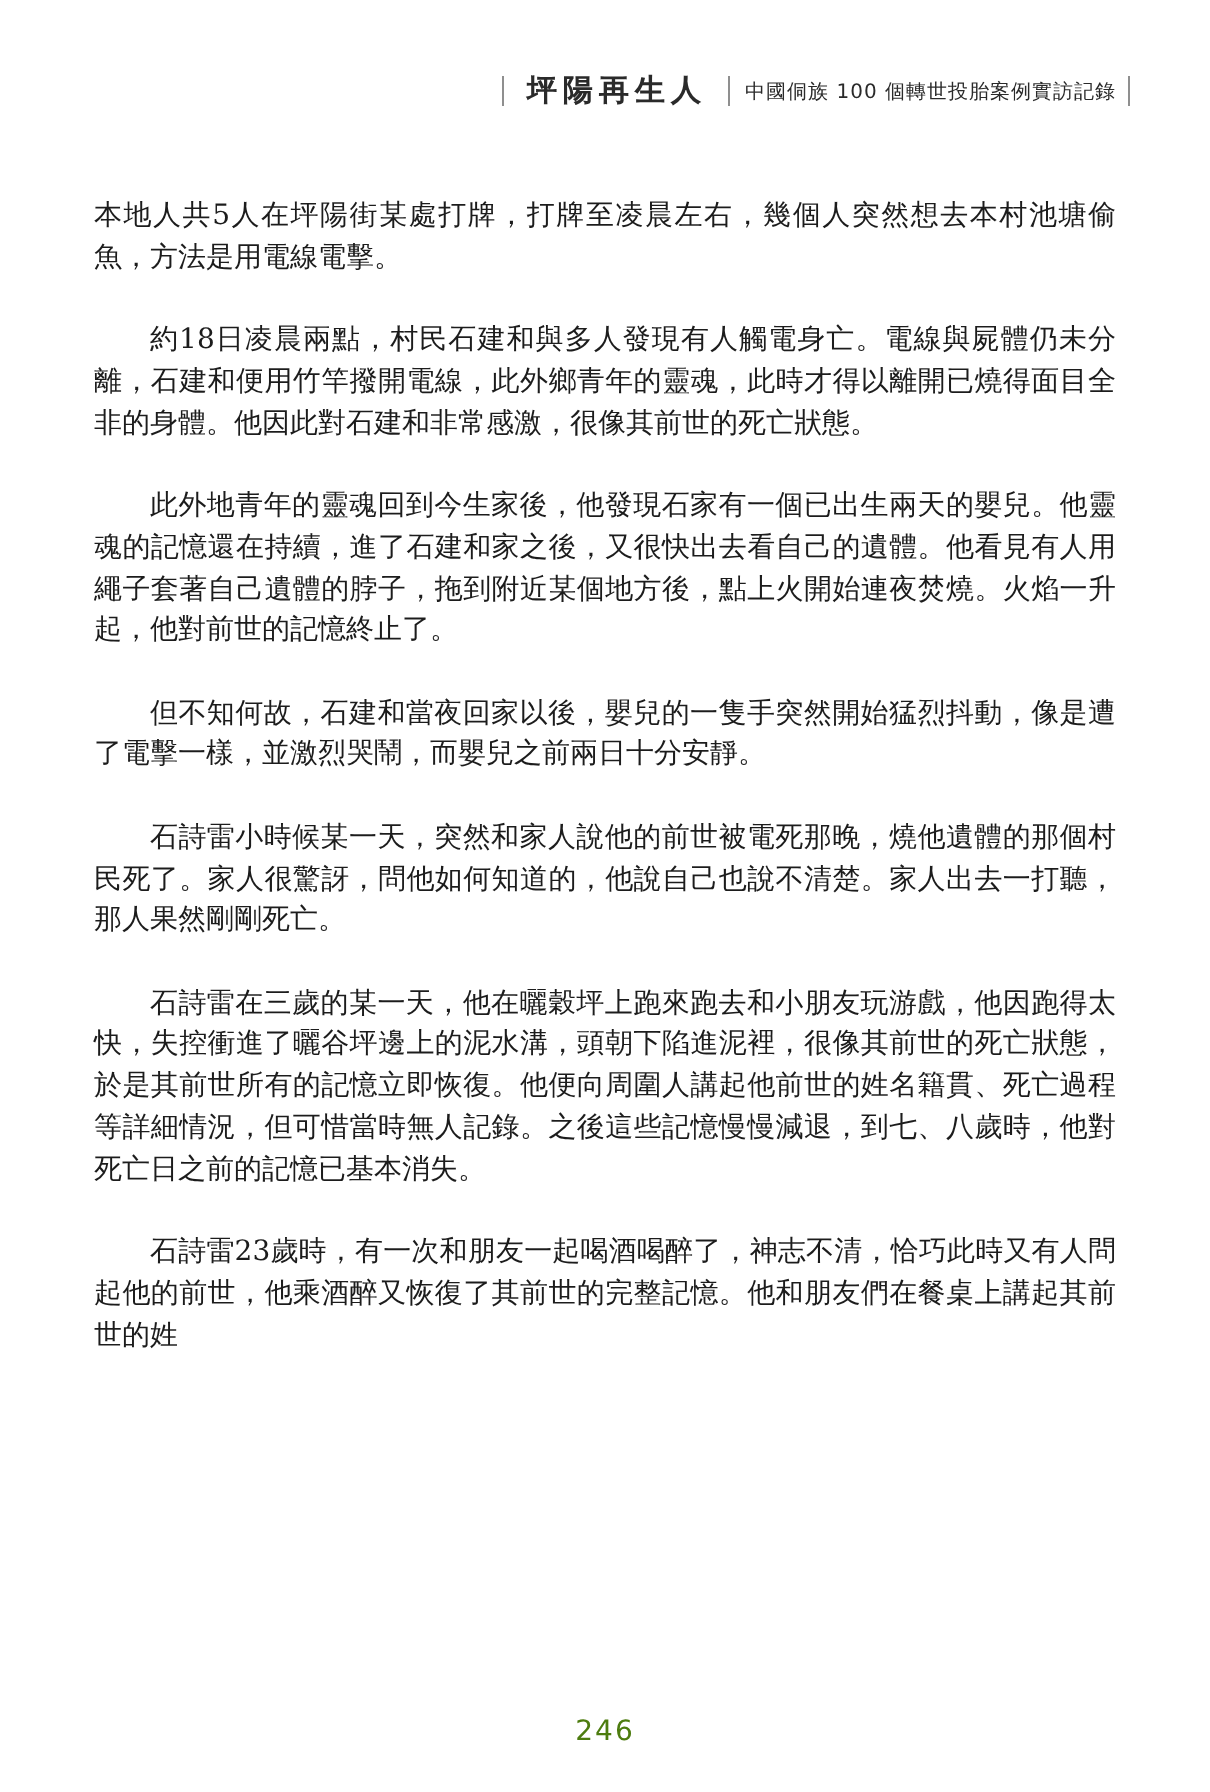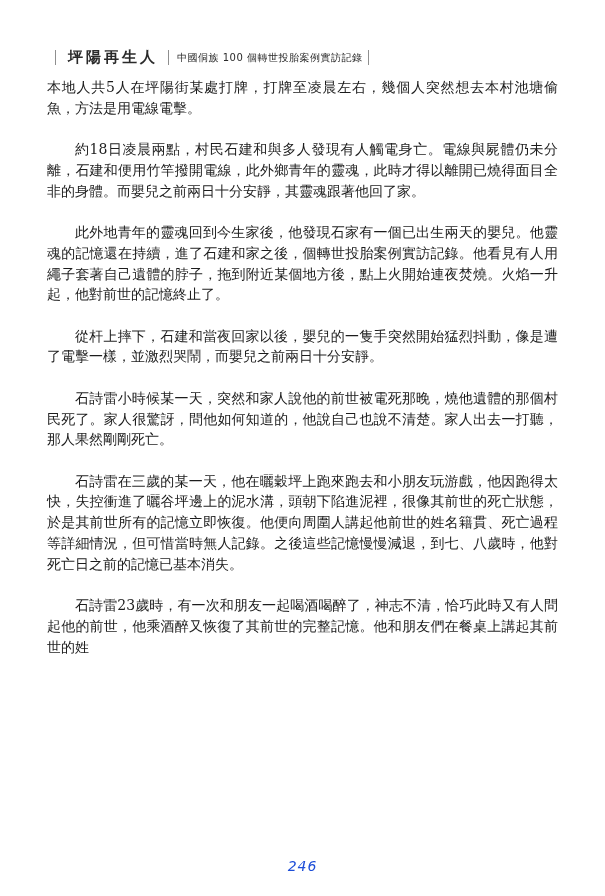--- a/index.html
+++ b/index.html
@@ -10,27 +10,28 @@
       width: 605px;
       height: 896px;
       position: relative;
       background: #ffffff;
       overflow: hidden;
     }
 
     
     .page-header {
       position: absolute;
-      top: 48px;
+      top: 36px;
       left: 55px;
       right: 40px;
       display: flex;
       align-items: center;
       white-space: nowrap;
       color: #2a2a2a;
+      justify-content: flex-end;
     }
     .hdr-sep {
       display: inline-block;
       width: 1px;
       height: 15px;
       background: #8f8f8f;
       flex: 0 0 auto;
     }
     .series-title {
       font-family: "DejaVu Serif", "Liberation Serif", serif;
@@ -42,21 +43,21 @@
     .book-subtitle {
       font-family: "DejaVu Sans", "Liberation Sans", sans-serif;
       font-size: 10px;
       letter-spacing: 0.5px;
       margin: 0 6px 0 8px;
     }
 
     
     .content {
       position: absolute;
-      top: 77px;
+      top: 98px;
       left: 47px;
       width: 511px;
       font-family: "DejaVu Serif", "Liberation Serif", serif;
       font-size: 14px;
       line-height: 20.8px;
       color: #1c1c1c;
       text-align: justify;
     }
     .content p {
       margin: 0 0 20.5px 0;
@@ -72,38 +73,37 @@
     
     .page-number {
       position: absolute;
       bottom: 22px;
       left: 0;
       width: 100%;
       text-align: center;
       font-family: "DejaVu Sans", "Liberation Sans", sans-serif;
       font-size: 14px;
       letter-spacing: 1px;
-      color: #1d4ed8;
-      font-style: italic;
+      color: #4d7c0f;
     }
   </style>
 </head>
 <body>
 
 <header class="page-header">
   <span class="hdr-sep"></span>
   <span class="series-title">坪陽再生人</span>
   <span class="hdr-sep"></span>
   <span class="book-subtitle">中國侗族 100 個轉世投胎案例實訪記錄</span>
   <span class="hdr-sep"></span>
 </header>
 
 <main class="content">
   <p class="no-indent">本地人共5人在坪陽街某處打牌，打牌至凌晨左右，幾個人突然想去本村池塘偷魚，方法是用電線電擊。</p>
-  <p>約18日凌晨兩點，村民石建和與多人發現有人觸電身亡。電線與屍體仍未分離，石建和便用竹竿撥開電線，此外鄉青年的靈魂，此時才得以離開已燒得面目全非的身體。而嬰兒之前兩日十分安靜，其靈魂跟著他回了家。</p>
-  <p>此外地青年的靈魂回到今生家後，他發現石家有一個已出生兩天的嬰兒。他靈魂的記憶還在持續，進了石建和家之後，個轉世投胎案例實訪記錄。他看見有人用繩子套著自己遺體的脖子，拖到附近某個地方後，點上火開始連夜焚燒。火焰一升起，他對前世的記憶終止了。</p>
-  <p>從杆上摔下，石建和當夜回家以後，嬰兒的一隻手突然開始猛烈抖動，像是遭了電擊一樣，並激烈哭鬧，而嬰兒之前兩日十分安靜。</p>
+  <p>約18日凌晨兩點，村民石建和與多人發現有人觸電身亡。電線與屍體仍未分離，石建和便用竹竿撥開電線，此外鄉青年的靈魂，此時才得以離開已燒得面目全非的身體。他因此對石建和非常感激，很像其前世的死亡狀態。</p>
+  <p>此外地青年的靈魂回到今生家後，他發現石家有一個已出生兩天的嬰兒。他靈魂的記憶還在持續，進了石建和家之後，又很快出去看自己的遺體。他看見有人用繩子套著自己遺體的脖子，拖到附近某個地方後，點上火開始連夜焚燒。火焰一升起，他對前世的記憶終止了。</p>
+  <p>但不知何故，石建和當夜回家以後，嬰兒的一隻手突然開始猛烈抖動，像是遭了電擊一樣，並激烈哭鬧，而嬰兒之前兩日十分安靜。</p>
   <p>石詩雷小時候某一天，突然和家人說他的前世被電死那晚，燒他遺體的那個村民死了。家人很驚訝，問他如何知道的，他說自己也說不清楚。家人出去一打聽，那人果然剛剛死亡。</p>
   <p>石詩雷在三歲的某一天，他在曬穀坪上跑來跑去和小朋友玩游戲，他因跑得太快，失控衝進了曬谷坪邊上的泥水溝，頭朝下陷進泥裡，很像其前世的死亡狀態，於是其前世所有的記憶立即恢復。他便向周圍人講起他前世的姓名籍貫、死亡過程等詳細情況，但可惜當時無人記錄。之後這些記憶慢慢減退，到七、八歲時，他對死亡日之前的記憶已基本消失。</p>
   <p>石詩雷23歲時，有一次和朋友一起喝酒喝醉了，神志不清，恰巧此時又有人問起他的前世，他乘酒醉又恢復了其前世的完整記憶。他和朋友們在餐桌上講起其前世的姓</p>
 </main>
 
 <div class="page-number">246</div>
 
 </body></html>

